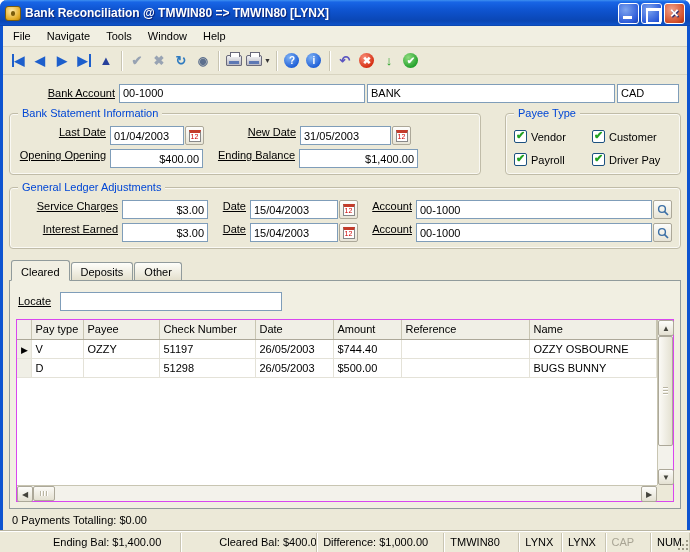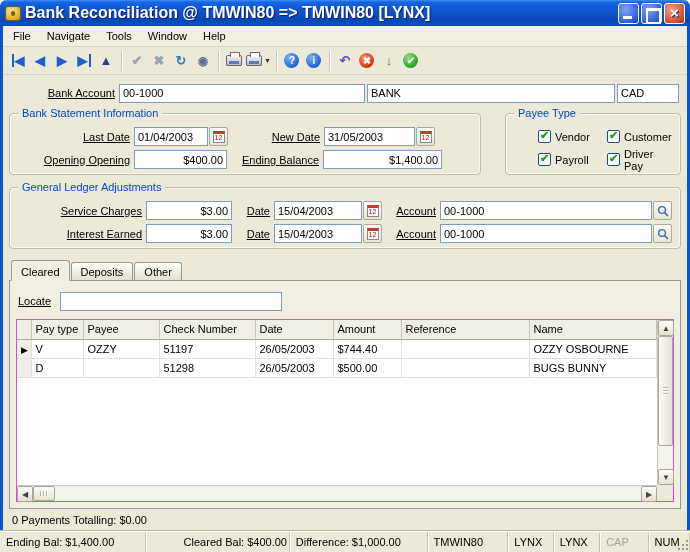--- a/index.html
+++ b/index.html
@@ -15,21 +15,21 @@
   }
 
   
   .titlebar {
     height: 26px; flex: 0 0 26px;
     margin: -0px -3px 0 -3px;
     display: flex; align-items: center; gap: 4px;
     padding: 0 5px;
     border-radius: 7px 7px 0 0;
     background: linear-gradient(180deg, #3E90F0 0%, #1865E6 8%, #0F55D2 35%, #0A46B4 80%, #0E52C8 96%, #0A3F9E 100%);
-    color: #fff; font-weight: bold; font-size: 16px;
+    color: #fff; font-weight: bold; font-size: 12px;
     text-shadow: 1px 1px 1px #0A1E6E;
   }
   .app-icon {
     width: 16px; height: 15px; flex: 0 0 16px;
     background: radial-gradient(circle at 40% 30%, #FFE9A8, #E2AC25 70%, #B9820E);
     border: 1px solid #7A5C0C; border-radius: 3px; position: relative;
   }
   .app-icon::after { content: ""; position: absolute; left: 5px; top: 4px; width: 4px; height: 5px; background: #7A5C0C; border-radius: 2px; }
   .title-text { flex: 1; white-space: nowrap; overflow: hidden; }
   .winbtns { display: flex; gap: 2px; }
@@ -86,21 +86,21 @@
   .bank-code { width: 246px; }
   .bank-name { width: 248px; margin-left: 2px; }
   .bank-cur  { width: 62px;  margin-left: 2px; }
 
   .group { position: relative; border: 1px solid #C0BCA8; border-radius: 4px; box-shadow: inset 0 0 0 1px #FAF9F4; padding: 12px 8px 8px 8px; background: #ECE9D8; }
   .group-title { position: absolute; top: -7px; left: 8px; background: #ECE9D8; padding: 0 4px; color: #0046D5; }
 
   .groups-row { display: flex; gap: 24px; margin-top: 10px; flex: 0 0 62px; height: 62px; }
   .group.statement { flex: 1; }
   .group.payee { width: 176px; flex: 0 0 176px; }
-  .frow { display: flex; align-items: center; height: 21px; margin-bottom: 2px; margin-left: 24px; }
+  .frow { display: flex; height: 21px; margin-bottom: 2px; }
   .statement .lbl1 { width: 92px; flex: 0 0 92px; }
   .statement .lbl2 { width: 96px; flex: 0 0 96px; }
   .statement .f-date1 { width: 74px; }
   .statement .f-bal1  { width: 93px; }
   .statement .f-date2 { width: 91px; }
   .statement .f-bal2  { width: 119px; }
 
   .payee .frow { justify-content: flex-start; gap: 4px; height: 21px; }
   .cbwrap { display: flex; align-items: center; gap: 4px; width: 74px; }
   .cb { width: 13px; height: 13px; background: #fff; border: 1px solid #1C5180; border-radius: 2px; position: relative; flex: 0 0 13px; }
@@ -140,21 +140,21 @@
   .sbtn { width: 16px; height: 16px; flex: 0 0 16px; background: linear-gradient(#FDFDFB, #E4E1D2); border: 1px solid #ACA899; display: flex; align-items: center; justify-content: center; font-size: 8px; color: #44443C; border-radius: 2px; }
   .vthumb { height: 110px; margin: 0; background: linear-gradient(90deg, #FBFAF6, #E4E1D2); border: 1px solid #ACA899; border-radius: 2px; position: relative; }
   .vthumb::after { content: ""; position: absolute; left: 4px; right: 4px; top: 50px; height: 9px; background: repeating-linear-gradient(180deg, #B9B5A2 0 1px, #FFFFFF 1px 2px, transparent 2px 3px); }
   .hthumb { width: 22px; flex: 0 0 22px; background: linear-gradient(180deg, #FBFAF6, #E4E1D2); border: 1px solid #ACA899; border-radius: 2px; position: relative; }
   .hthumb::after { content: ""; position: absolute; top: 4px; bottom: 4px; left: 6px; width: 9px; background: repeating-linear-gradient(90deg, #B9B5A2 0 1px, #FFFFFF 1px 2px, transparent 2px 3px); }
   .strack { flex: 1; }
   .scorner { background: #ECE9D8; }
 
   
   .summary-bar { flex: 0 0 21px; height: 21px; display: flex; align-items: center; padding: 0 3px; }
-  .statusbar { flex: 0 0 22px; height: 22px; display: flex; align-items: stretch; background: #ECE9D8; border-top: 1px solid #B9B5A2; box-shadow: inset 0 1px 0 #FFFFFF; margin: 0 -3px -3px -3px; padding-top: 2px; }
+  .statusbar { flex: 0 0 22px; height: 22px; display: flex; align-items: stretch; background: #ECE9D8; border-top: 1px solid #B9B5A2; box-shadow: inset 0 1px 0 #FFFFFF; margin: 0 -3px -3px -3px; padding-top: 2px; padding-left: 47px; }
   .sp { padding: 3px 6px 0 6px; border-right: 1px solid #C9C5B2; box-shadow: 1px 0 0 #FFFFFF; white-space: nowrap; overflow: hidden; }
   .sp.dim { color: #A8A494; }
   .sp0 { width: 148px; } .sp1 { width: 114px; margin-left: 32px; } .sp2 { width: 140px; }
   .sp3 { width: 82px; } .sp4 { width: 46px; } .sp5 { width: 47px; }
   .sp6 { width: 49px; } .sp7 { width: 42px; }
   .grip { flex: 1; position: relative; }
   .grip::after { content: ""; position: absolute; right: 2px; bottom: 2px; width: 2px; height: 2px; background: #9D9A87;
     box-shadow: -4px 0 0 #9D9A87, -8px 0 0 #9D9A87, 0 -4px 0 #9D9A87, 0 -8px 0 #9D9A87, -4px -4px 0 #9D9A87; }
 </style>
 </head>

